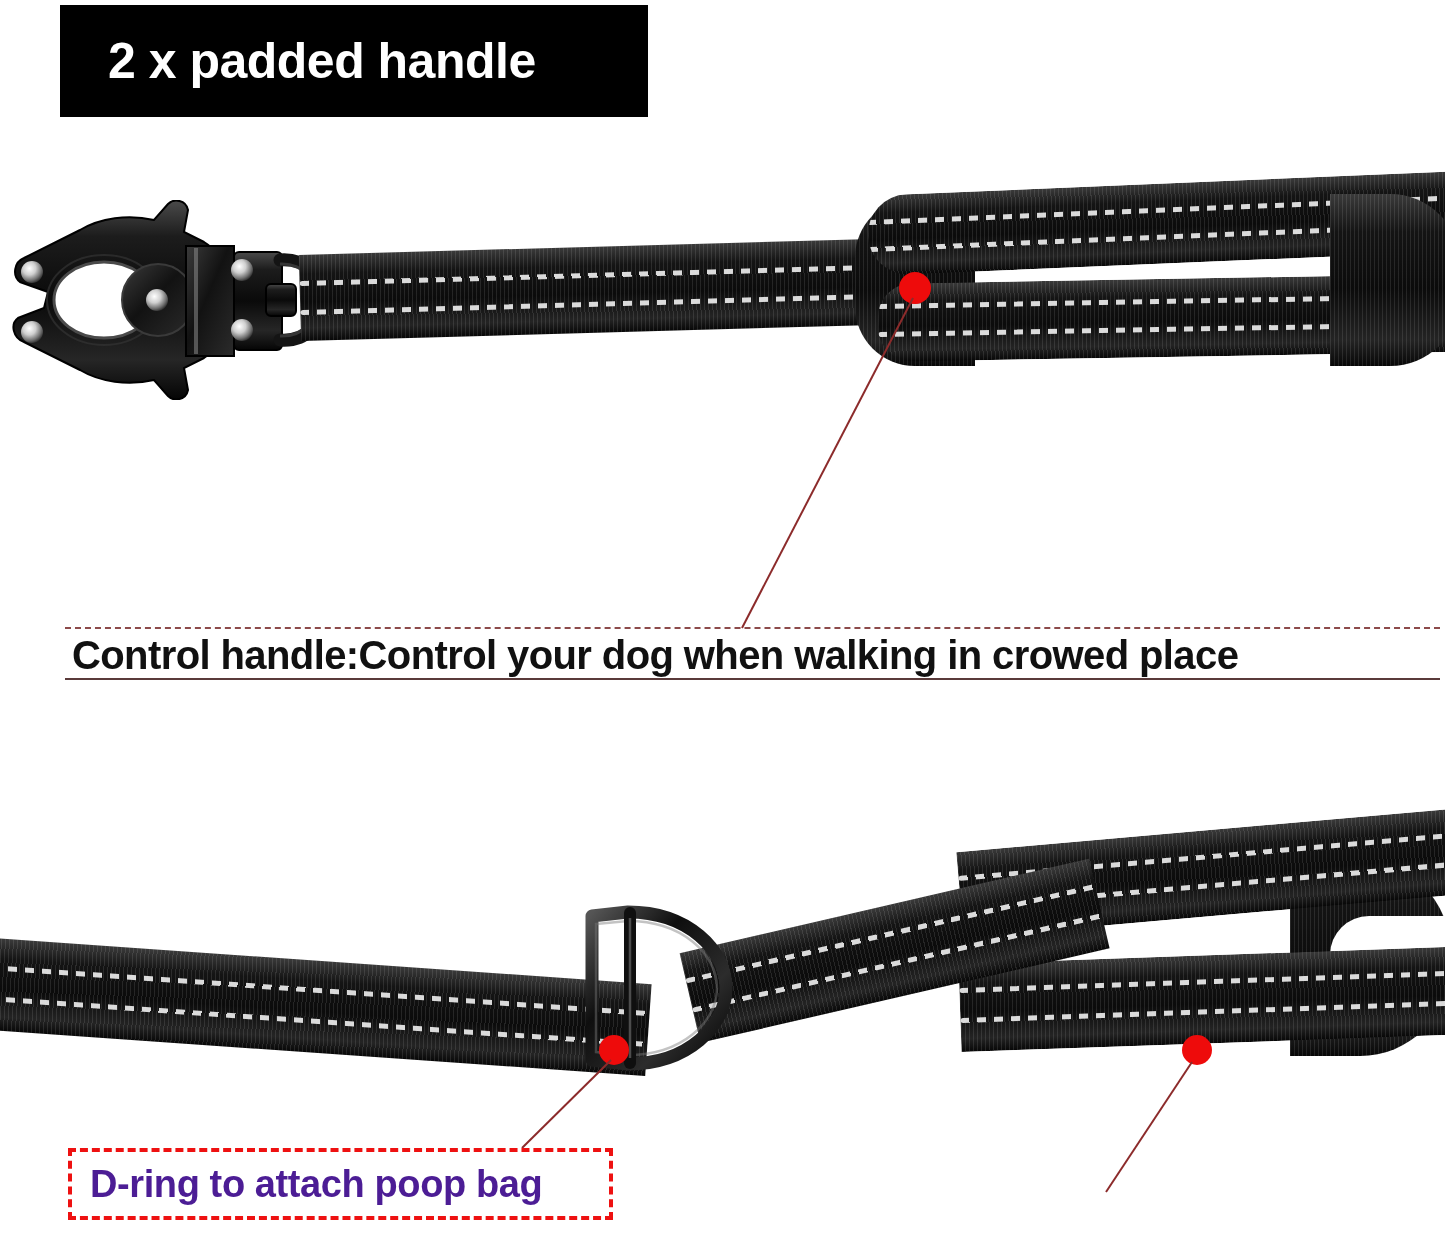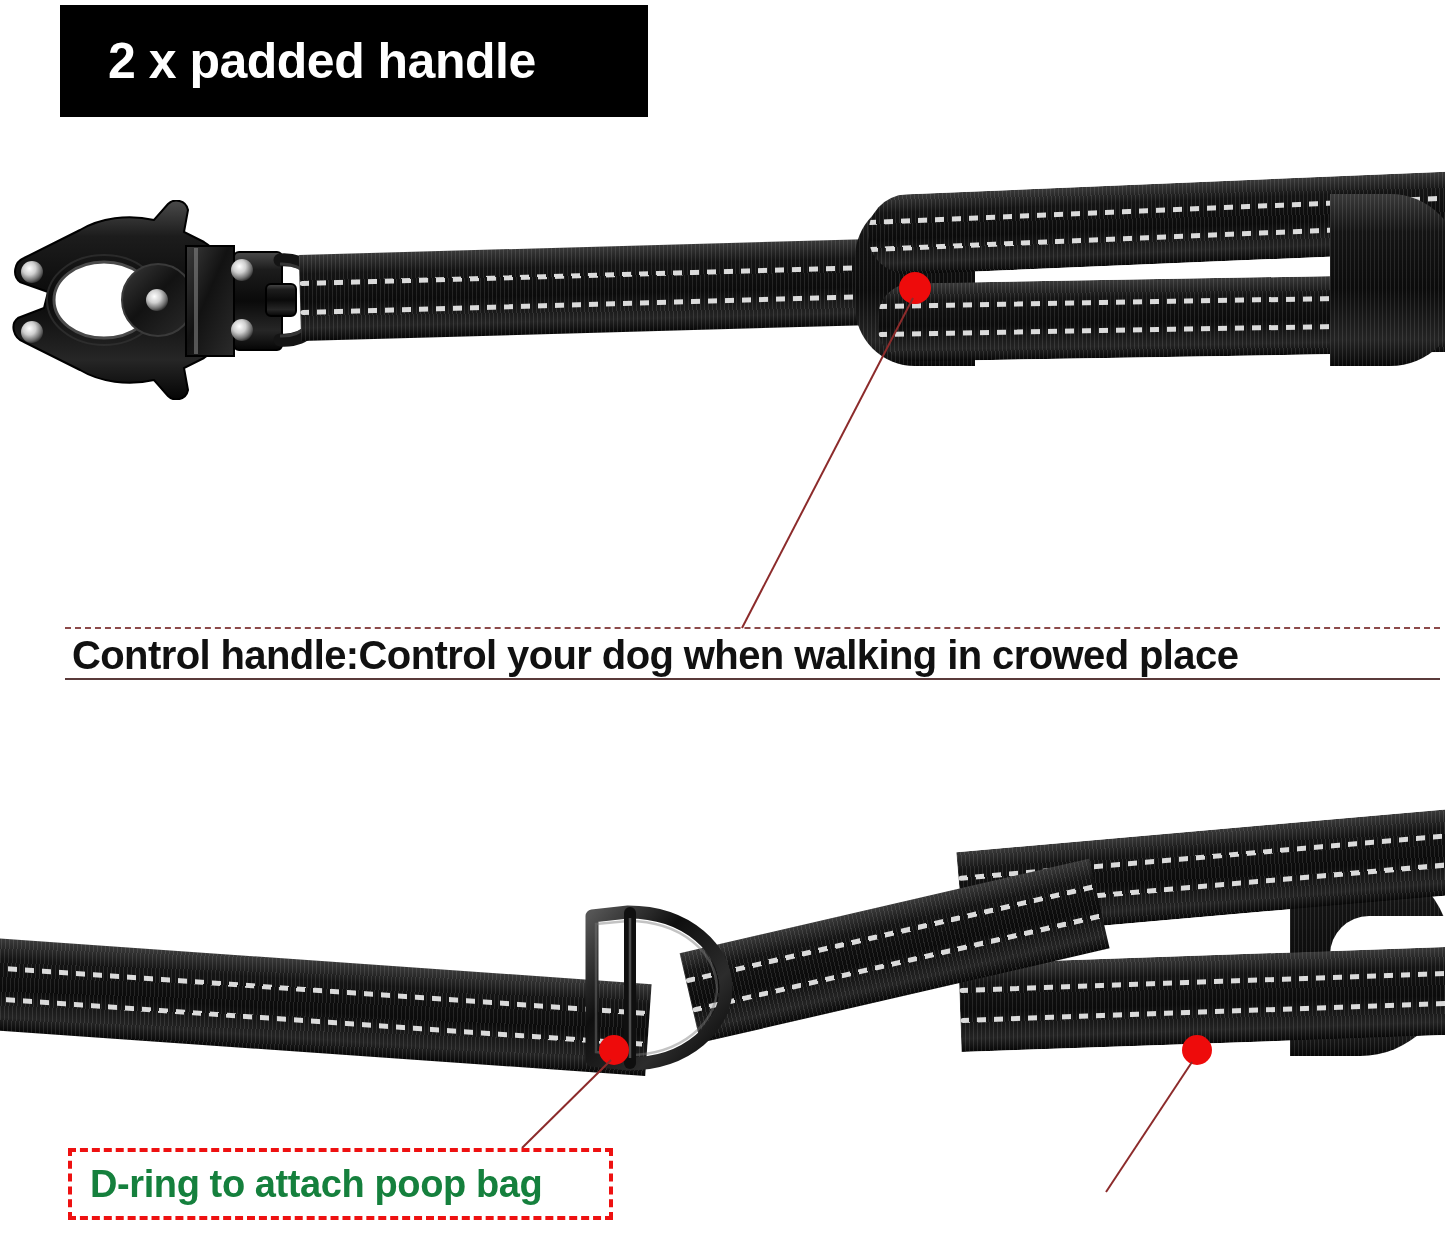--- a/index.html
+++ b/index.html
@@ -47,21 +47,21 @@
 
   
   .dash-box{
     position:absolute;
     border:4px dashed #ee1111;
     background:#ffffff;
     display:flex;align-items:center;
     box-sizing:border-box;
   }
   .dash-box .dash-text{
-    font-size:38px;font-weight:bold;color:#15803d;
+    font-size:38px;font-weight:bold;color:#4c1d95;
     letter-spacing:-0.4px;white-space:nowrap;
     padding-left:18px;line-height:1;
   }
   #box-dring{left:68px;top:1148px;width:545px;height:72px;}
   #box-walk{left:922px;top:1190px;width:510px;height:70px;}
 
   
   .dot{
     position:absolute;border-radius:50%;
     background:#ee0b0b;

